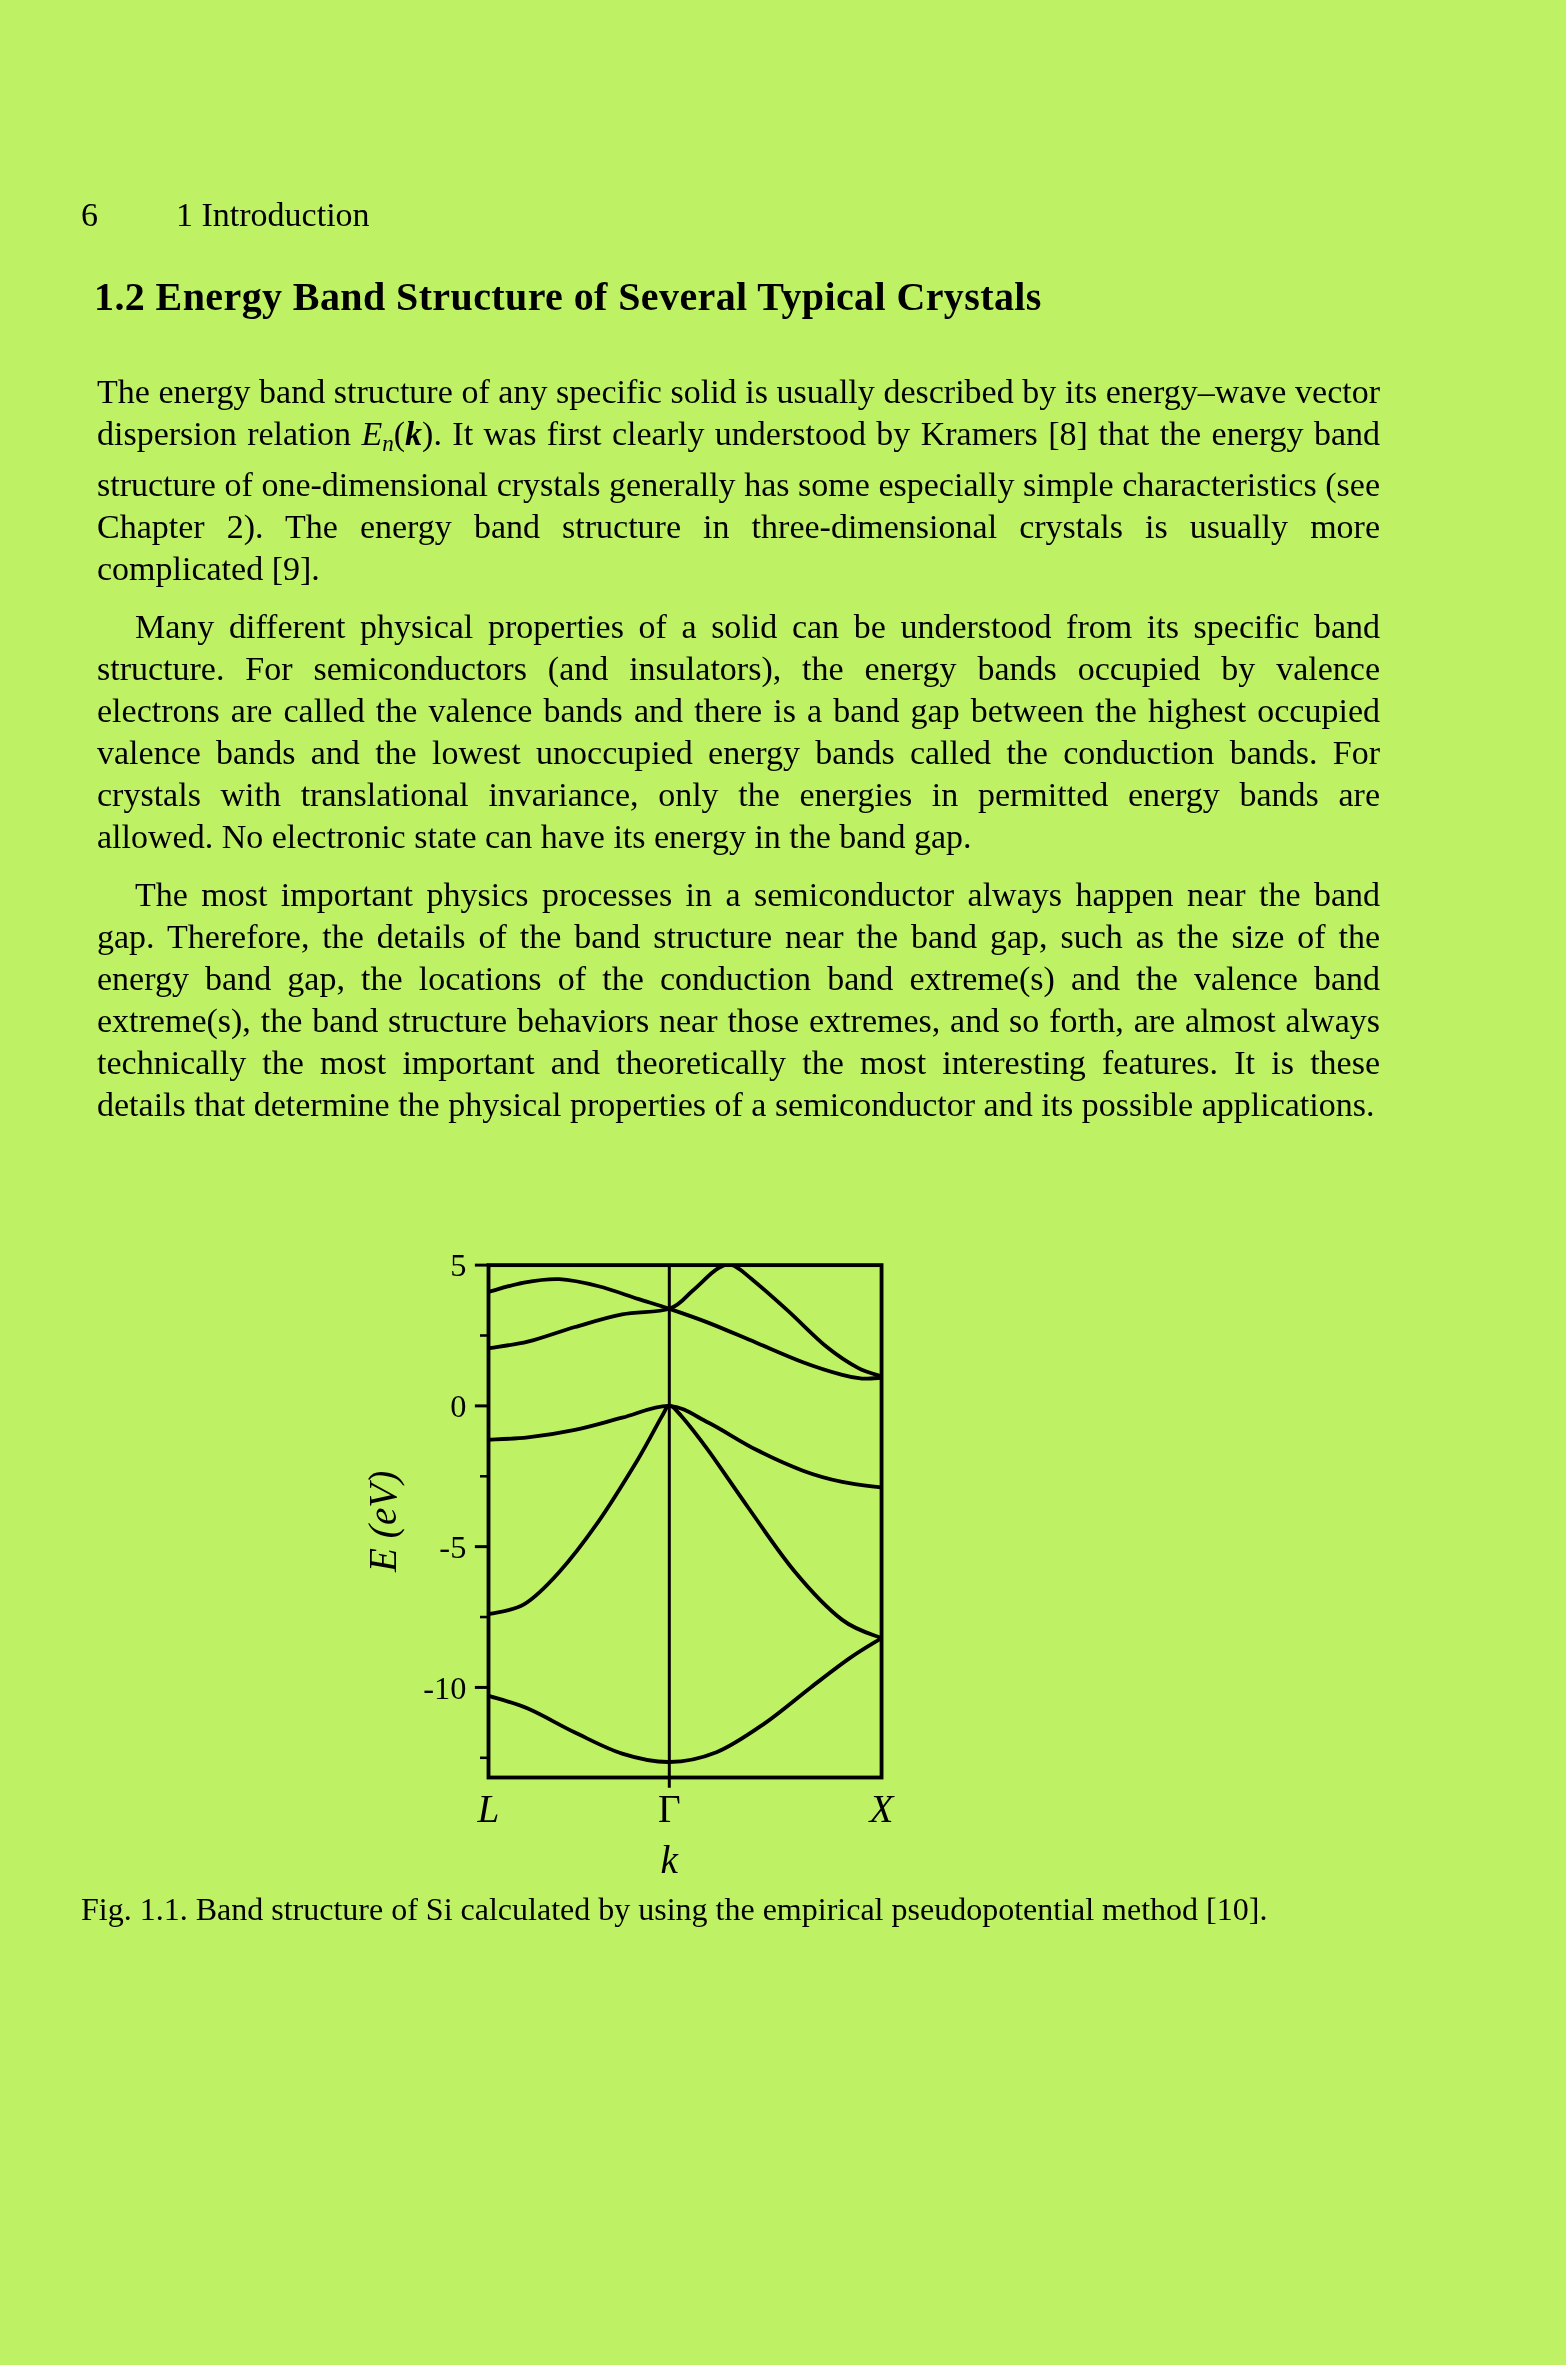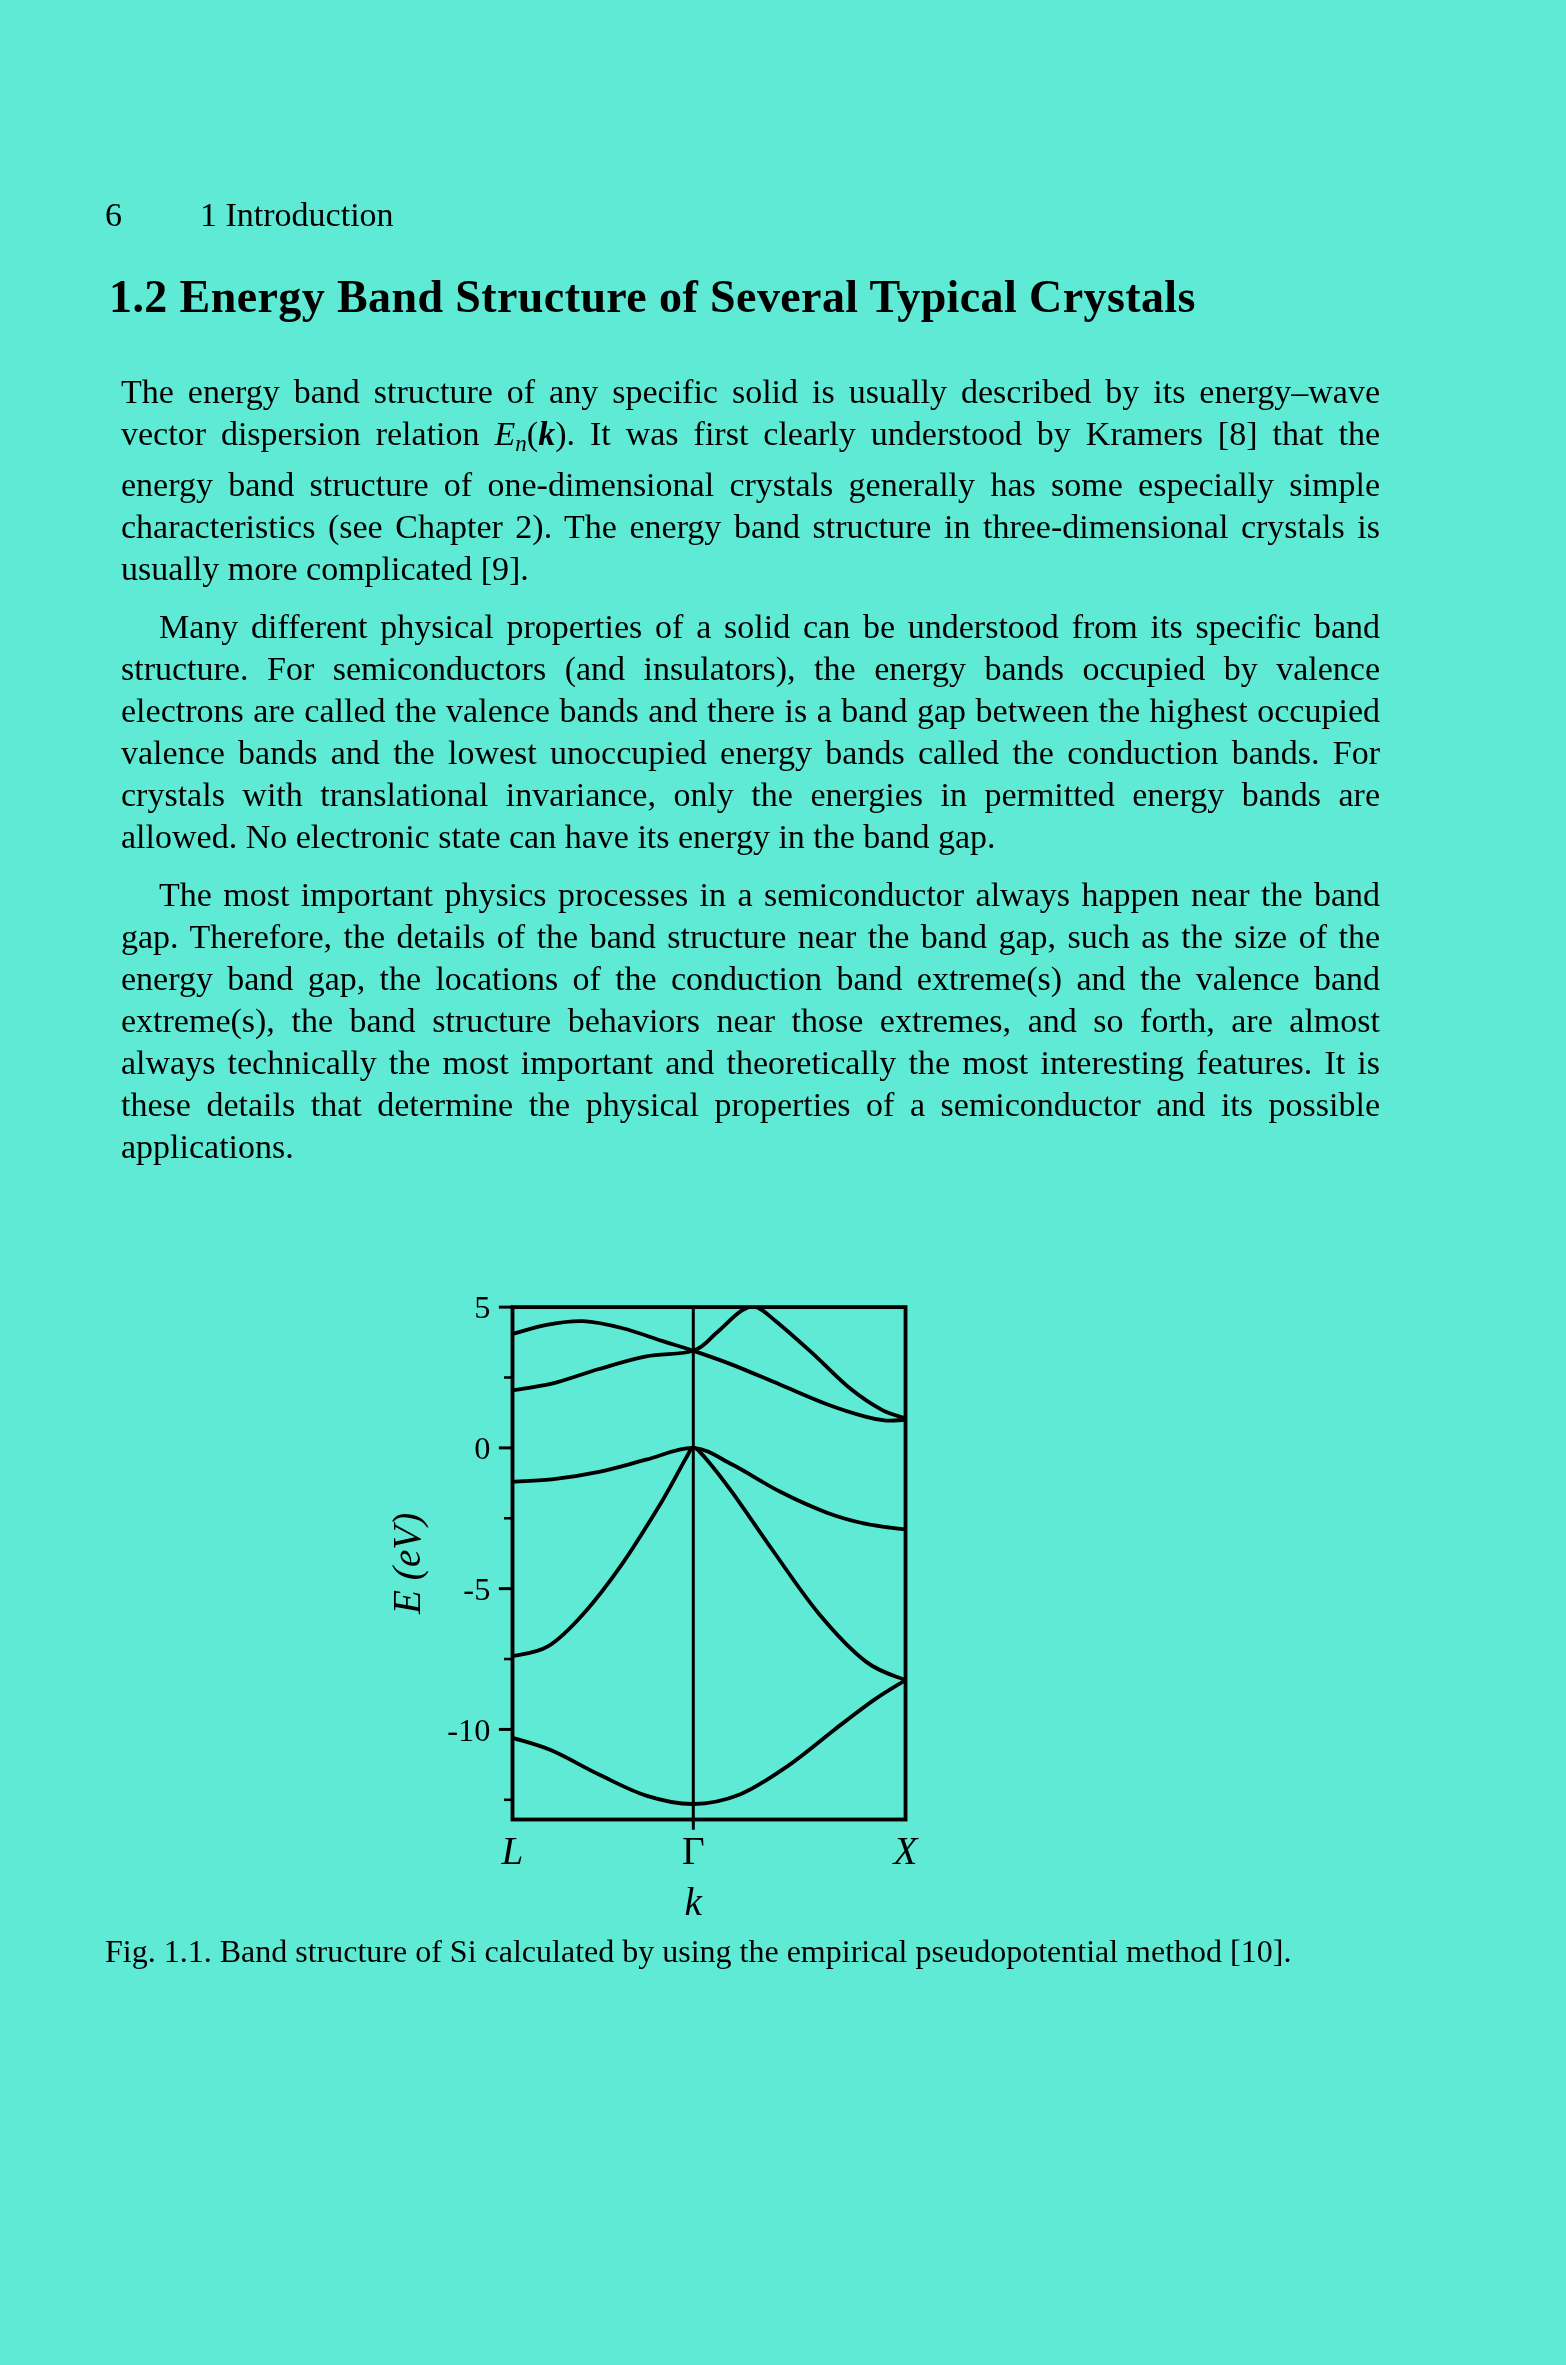--- a/index.html
+++ b/index.html
@@ -1,37 +1,37 @@
 <!DOCTYPE html>
 <html style="font-size:13.6px"><head>
 <meta charset="utf-8">
 <style>
   html,body { margin:0; padding:0; background:#ffffff; }
   .page {
     position: relative;
     width: 1567px;
     height: 2366px;
-    background: #5eead4;
+    background: #bef264;
     color: #000000;
     font-family: "Liberation Serif", "DejaVu Serif", serif;
     box-sizing: border-box;
-    padding: 194px 171px 0 105px;
+    padding: 194px 171px 0 81px;
     overflow: hidden;
   }
   .running-header {
     font-size: 34px;
     line-height: 42px;
     margin-bottom: 34px;
   }
   .running-header .chapter { margin-left: 78px; }
   h1.section-title {
-    font-size: 46px;
+    font-size: 40px;
     line-height: 53px;
     font-weight: bold;
-    margin: 0 0 48px 4px;
+    margin: 0 0 48px 13px;
     letter-spacing: 0.4px;
   }
   .body-text p {
     font-size: 34px;
     line-height: 42px;
     margin: 16px;
     text-align: justify;
   }
   .body-text p.indent { text-indent: 38px; }
   .mi  { font-style: italic; }

